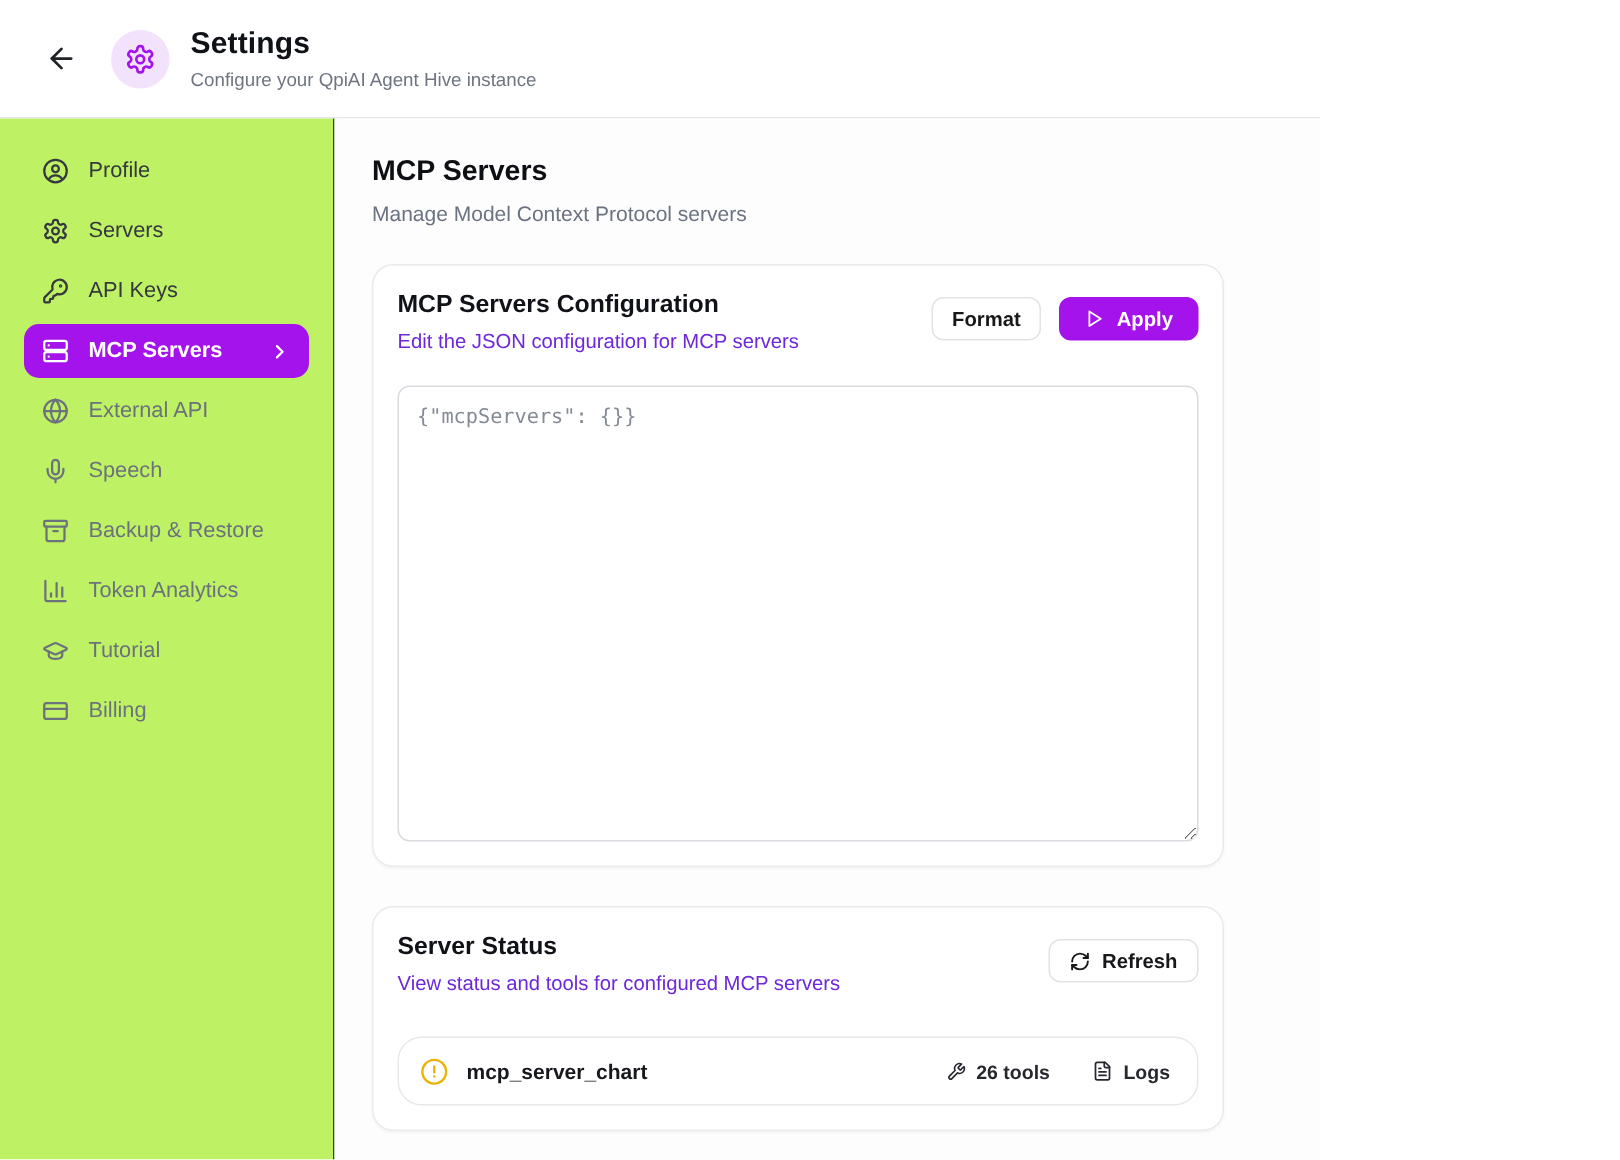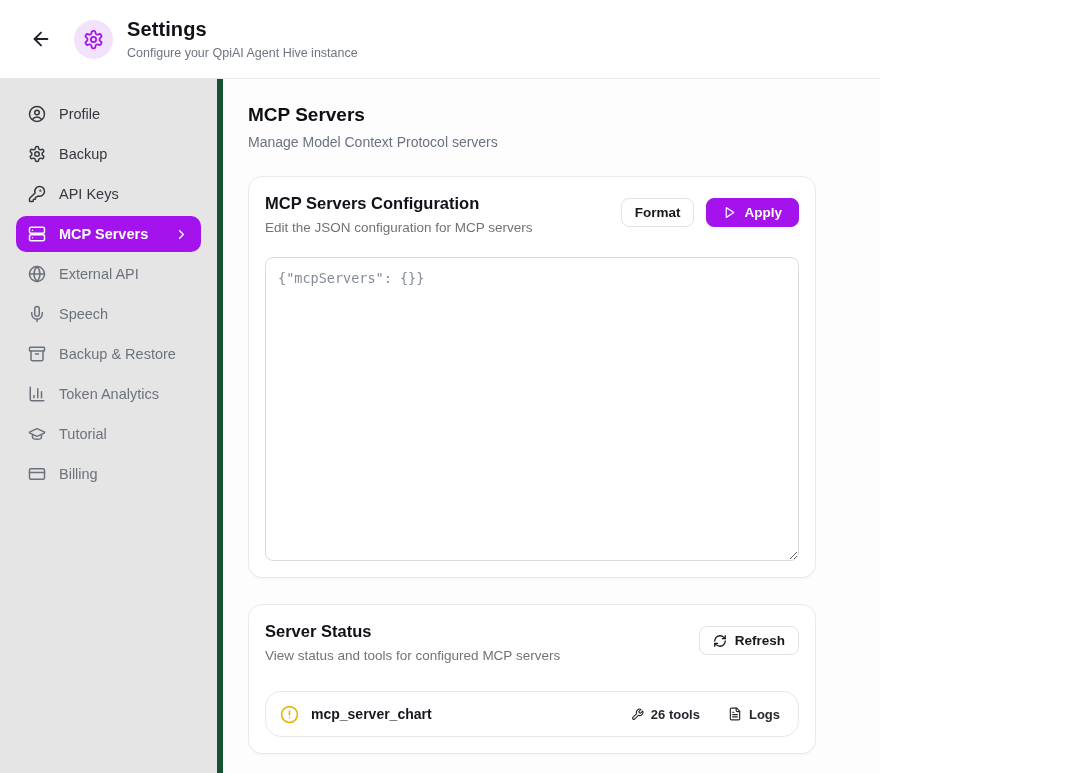--- a/index.html
+++ b/index.html
@@ -13,40 +13,40 @@
   .back-btn { width:26px; height:26px; border:none; background:transparent; cursor:pointer;
               display:flex; align-items:center; justify-content:center; color:#1f2227; }
   .avatar { width:39px; height:39px; border-radius:50%; background:#f3e2fb; margin-left:20px;
             display:flex; align-items:center; justify-content:center; color:#a413ec; flex:0 0 39px; }
   .head-text { margin-left:14px; }
   .head-text h1 { font-size:20px; font-weight:700; color:#0f1217; letter-spacing:.1px; }
   .head-text p { font-size:12.5px; color:#6f7580; margin-top:5px;text-align:right; }
 
   
   .body { flex:1; display:flex; min-height:0; }
-  .sidebar { width:223px; flex:0 0 223px; background:#e5e5e5; border-right:6px solid #14532d;
+  .sidebar { width:223px; flex:0 0 223px; background:#bef264; border-right:1px solid #14532d;
              padding:17px 16px; }
   .nav-item { display:flex; align-items:center; gap:13px; height:36px; margin-bottom:4px;
               border-radius:10px; padding:0 12px; font-size:14.5px; color:#35383f; cursor:pointer; }
   .nav-item .ni-icon { display:flex; width:18px; height:18px; flex:0 0 18px; }
   .nav-item.muted { color:#6c727c; }
   .nav-item.selected { background:#a413ec; color:#fff; font-weight:700; }
   .nav-item .chev { margin-left:auto; display:none; }
   .nav-item.selected .chev { display:flex; }
 
   .content { flex:1; background:#fdfdfe; padding:25px 64px 0 25px; overflow:hidden; }
   .sec-title { font-size:19px; font-weight:700; color:#0d0f13; }
   .sec-sub { font-size:14px; color:#6b7280; margin-top:8px; }
 
   
   .card { background:#fff; border:1px solid #e9eaee; border-radius:14px;
           padding:17px 16px 16px; margin-top:26px; box-shadow:0 1px 2px rgba(16,18,24,.04); }
   .card-head { display:flex; justify-content:space-between; align-items:flex-start; }
   .card-head h3 { font-size:16.5px; font-weight:700; color:#101218; }
-  .card-head .card-sub { font-size:13.5px; color:#737373; margin-top:7px; }
+  .card-head .card-sub { font-size:13.5px; color:#6d28d9; margin-top:7px; }
   .actions { display:flex; gap:12px; margin-top:4px; }
   .btn { height:29px; padding:0 13px; border-radius:8px; border:1px solid #e2e3e7; background:#fff;
          font-size:13.5px; font-weight:600; color:#18181b; display:inline-flex; align-items:center;
          gap:8px; cursor:pointer; font-family:inherit; }
   .btn.primary { background:#a413ec; border-color:#a413ec; color:#fff; padding:0 16px; font-weight:700; }
 
   .editor { display:block; margin-top:22px; width:100%; height:304px; border:1px solid #d9dbe0;
             border-radius:8px; padding:10px 12px; font-family:"DejaVu Sans Mono", monospace;
             font-size:13.5px; line-height:1.5; color:#858b94; background:#fff; resize:both; outline:none; }
 
@@ -103,21 +103,21 @@
         <span>Profile</span>
       </div>
 
       <div class="nav-item">
         <span class="ni-icon">
           <svg width="18" height="18" viewBox="0 0 24 24" fill="none" stroke="currentColor" stroke-width="2" stroke-linecap="round" stroke-linejoin="round">
               <path d="M12.22 2h-.44a2 2 0 0 0-2 2v.18a2 2 0 0 1-1 1.73l-.43.25a2 2 0 0 1-2 0l-.15-.08a2 2 0 0 0-2.73.73l-.22.38a2 2 0 0 0 .73 2.73l.15.1a2 2 0 0 1 1 1.72v.51a2 2 0 0 1-1 1.74l-.15.09a2 2 0 0 0-.73 2.73l.22.38a2 2 0 0 0 2.73.73l.15-.08a2 2 0 0 1 2 0l.43.25a2 2 0 0 1 1 1.73V20a2 2 0 0 0 2 2h.44a2 2 0 0 0 2-2v-.18a2 2 0 0 1 1-1.73l.43-.25a2 2 0 0 1 2 0l.15.08a2 2 0 0 0 2.73-.73l.22-.39a2 2 0 0 0-.73-2.73l-.15-.08a2 2 0 0 1-1-1.74v-.5a2 2 0 0 1 1-1.74l.15-.09a2 2 0 0 0 .73-2.73l-.22-.38a2 2 0 0 0-2.73-.73l-.15.08a2 2 0 0 1-2 0l-.43-.25a2 2 0 0 1-1-1.73V4a2 2 0 0 0-2-2z"></path>
               <circle cx="12" cy="12" r="3"></circle>
             </svg>
         </span>
-        <span>Backup</span>
+        <span>Servers</span>
       </div>
 
       <div class="nav-item">
         <span class="ni-icon">
           <svg width="18" height="18" viewBox="0 0 24 24" fill="none" stroke="currentColor" stroke-width="2" stroke-linecap="round" stroke-linejoin="round">
               <path d="M2.586 17.414A2 2 0 0 0 2 18.828V21a1 1 0 0 0 1 1h3a1 1 0 0 0 1-1v-1a1 1 0 0 1 1-1h1a1 1 0 0 0 1-1v-1a1 1 0 0 1 1-1h.172a2 2 0 0 0 1.414-.586l.814-.814a6.5 6.5 0 1 0-4-4z"></path>
               <circle cx="16.5" cy="7.5" r=".5" fill="currentColor"></circle>
             </svg>
         </span>
         <span>API Keys</span>

